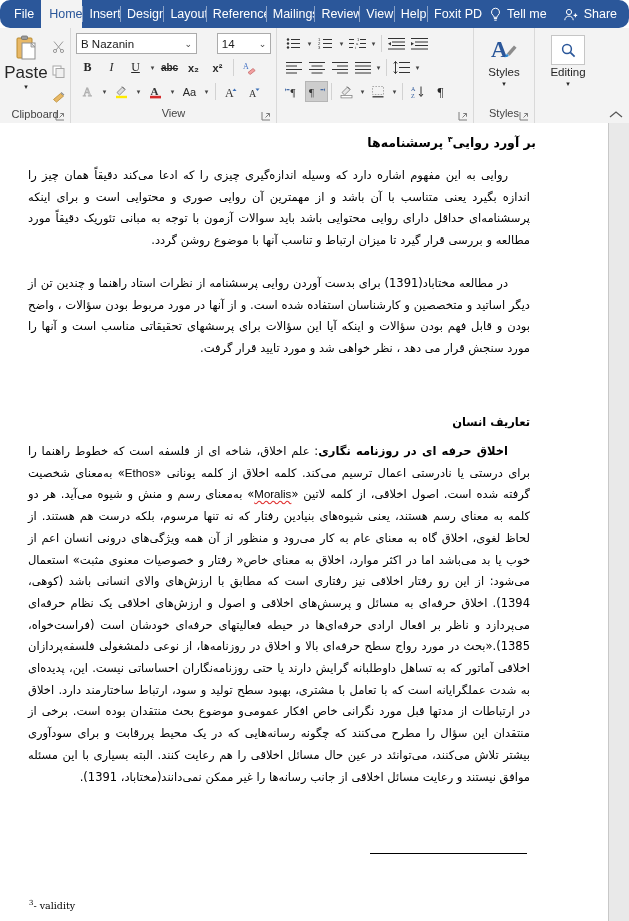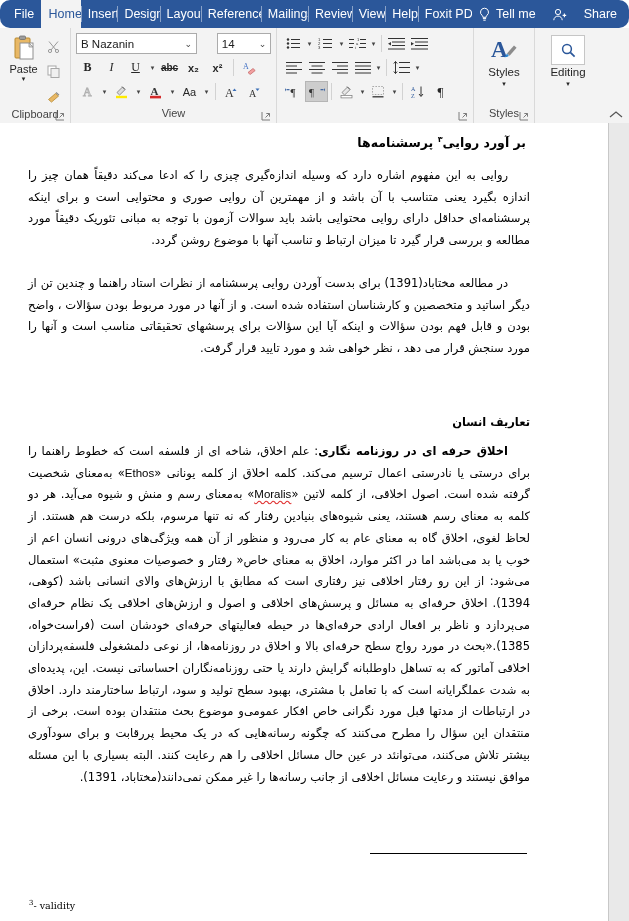--- a/index.html
+++ b/index.html
@@ -68,21 +68,21 @@
   .tellme {
     display: flex;
     align-items: center;
     gap: 5px;
     padding: 0 10px 0 6px;
     white-space: nowrap;
   }
   .share {
     display: flex;
     align-items: center;
-    gap: 16px;
+    gap: 5px;
     padding: 0 12px 0 6px;
     white-space: nowrap;
   }
   .icn { display: inline-flex; align-items: center; justify-content: center; }
 
   
   .ribbon {
     height: 95px;
     background: #f3f3f3;
     border-bottom: 1px solid #d4d4d4;
@@ -125,21 +125,21 @@
   
   .grp-clipboard { width: 70px; }
   .clip-row { display: flex; width: 100%; }
   .paste-col {
     width: 42px;
     display: flex;
     flex-direction: column;
     align-items: center;
     padding-top: 1px;
   }
-  .paste-label { font-size: 11px; margin-top: 1px; }
+  .paste-label { font-size: 17px; margin-top: 1px; }
   .paste-caret { font-size: 7px; line-height: 6px; margin-top: 1px; }
   .clip-small-col {
     display: flex;
     flex-direction: column;
     align-items: center;
     justify-content: flex-start;
     gap: 4px;
     padding-top: 3px;
   }
 
@@ -223,21 +223,21 @@
   }
   .page-inner {
     position: relative;
     width: 100%; height: 100%;
     padding: 0;
     box-sizing: border-box;
   }
 
   .doc-title {
     position: absolute;
-    right: 82px;
+    right: 72px;
     top: 12px;
     font-size: 12.5px;
     font-weight: bold;
     direction: rtl;
     color: #000;
     white-space: nowrap;
     font-family: "DejaVu Sans", sans-serif;
   }
   .doc-title sup { font-size: 8px; vertical-align: super; font-weight: bold; }
 

